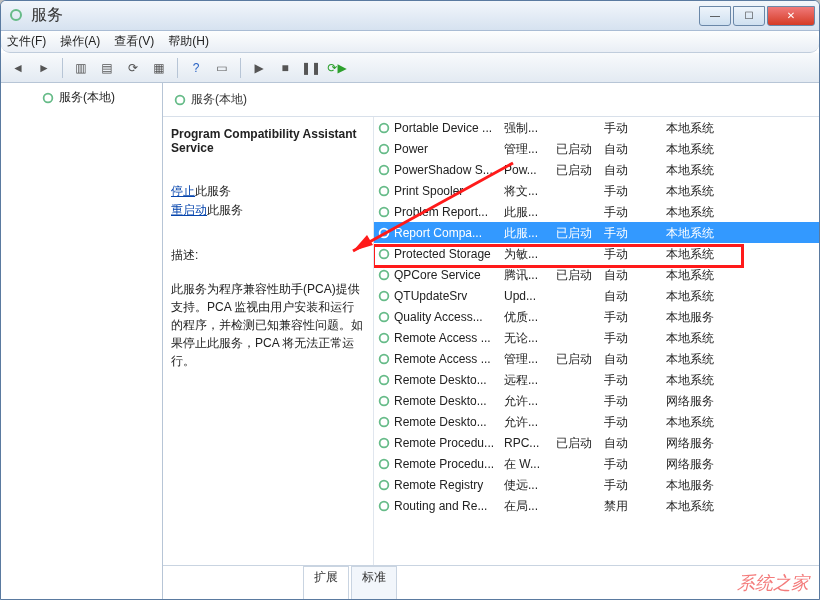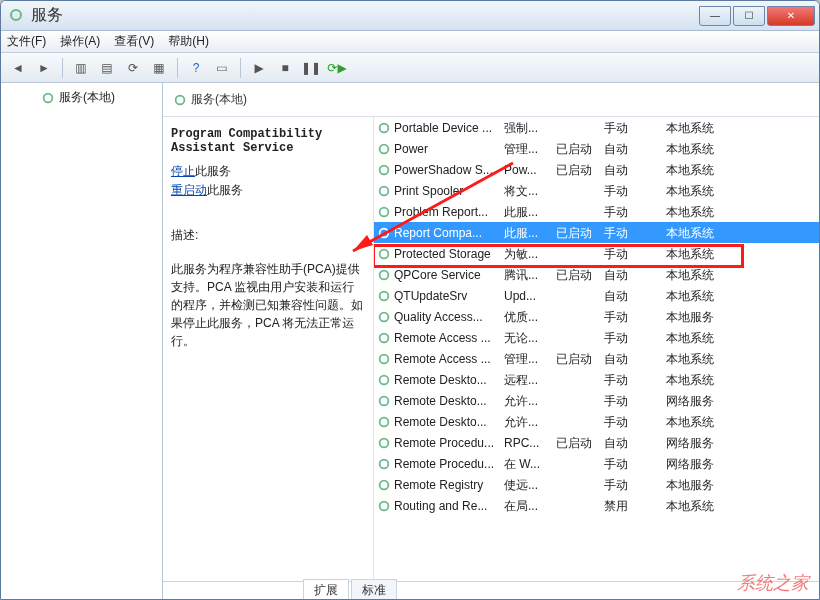--- a/index.html
+++ b/index.html
@@ -4,35 +4,35 @@
 <style>
 * { box-sizing: border-box; margin: 0; padding: 0; font-family: "Microsoft YaHei", "Segoe UI", Tahoma, sans-serif; }
 body { background: #d0d0d0; width: 820px; height: 600px; overflow: hidden; }
 .window { width: 820px; height: 600px; background: #fff; border: 1px solid #5a7aa0; border-radius: 6px 6px 0 0; overflow: hidden; box-shadow: 0 0 8px rgba(0,0,0,.3); }
 .titlebar { height: 30px; background: linear-gradient(#f2f6fb,#d6e2f0); display: flex; align-items: center; border-bottom: 1px solid #a9bcd4; }
 .titlebar .icon { width: 16px; height: 16px; margin: 0 6px 0 8px; }
 .titlebar .title { font-size: 16px; color: #333; flex: 1; }
 .winbtns { display: flex; height: 20px; margin-right: 4px; }
 .winbtn { width: 32px; height: 20px; border: 1px solid #6a87a8; border-radius: 0 0 3px 3px; margin-left: 2px; display: flex; align-items: center; justify-content: center; font-size: 10px; color: #333; background: linear-gradient(#eef4fb,#cfe0f0); }
 .winbtn.close { background: linear-gradient(#f07a7a,#d53b25); color: #fff; width: 48px; }
-.menubar { height: 22px; background: linear-gradient(#fdfefe,#e9eef5); border-bottom: 1px solid #c0cddc; display: flex; align-items: center; padding: 0 6px; font-size: 12px; color: #222; }
+.menubar { height: 22px; background: linear-gradient(#fdfefe,#e9eef5); border-bottom: 1px solid #c0cddc; display: flex; align-items: center; padding: 0 6px; font-size: 12px; color: #222; border-radius: 9px; }
 .menubar span { margin-right: 14px; cursor: default; }
 .toolbar { height: 30px; background: linear-gradient(#f8fafc,#e3eaf2); border-bottom: 1px solid #b7c5d6; display: flex; align-items: center; padding: 0 6px; gap: 4px; }
 .tbtn { width: 22px; height: 22px; border: 1px solid transparent; display: flex; align-items: center; justify-content: center; font-size: 12px; color: #555; }
 .tsep { width: 1px; height: 20px; background: #b7c5d6; margin: 0 3px; }
 .body { display: flex; height: calc(600px - 30px - 22px - 30px); padding-left: 32px; }
 .leftpanel { width: 130px; border-right: 1px solid #b7c5d6; background: #fff; }
 .leftpanel .node { padding: 6px 8px; font-size: 12px; color: #222; display: flex; align-items: center; }
 .leftpanel .node .gico { width: 14px; height: 14px; margin-right: 4px; }
 .rightpanel { flex: 1; display: flex; flex-direction: column; position: relative; }
 .rheader { padding: 8px 10px; border-bottom: 1px solid #d8e0ea; font-size: 12px; color: #333; display: flex; align-items: center; }
 .rheader .gico { width: 14px; height: 14px; margin-right: 4px; }
 .rcontent { flex: 1; display: flex; overflow: hidden; }
 .detailpane { width: 210px; padding: 10px 8px; font-size: 12px; color: #222; }
-.detailpane .svcname { font-weight: bold; font-size: 12px; margin-bottom: 8px; font-family: Liberation Mono, monospace; }
+.detailpane .svcname { font-weight: bold; font-size: 12px; margin-bottom: 28px; }
 .detailpane .links { margin-bottom: 28px; }
 .detailpane .links a { color: #0645ad; text-decoration: underline; font-size: 12px; }
 .detailpane .links div { margin-bottom: 2px; }
 .detailpane .desclabel { margin-bottom: 16px; }
 .detailpane .desc { line-height: 1.5; }
 .listpane { flex: 1; overflow-y: auto; border-left: 1px solid #e0e6ee; position: relative; }
 .listhead { display: flex; background: linear-gradient(#fdfdfd,#ecf1f7); border-bottom: 1px solid #c9d4e1; font-size: 12px; color: #333; position: sticky; top: 0; }
 .listhead div { padding: 4px 6px; border-right: 1px solid #dde4ed; }
 .col-name { width: 128px; }
 .col-desc { width: 52px; }
@@ -41,21 +41,21 @@
 .col-logon { width: 78px; }
 .row { display: flex; font-size: 12px; color: #222; align-items: center; height: 21px; border-top: 1px solid transparent; }
 .row .ri { width: 14px; height: 14px; margin: 0 3px; flex-shrink: 0; }
 .row .rname { width: 110px; white-space: nowrap; overflow: hidden; text-overflow: ellipsis; }
 .row .rdesc { width: 52px; white-space: nowrap; overflow: hidden; text-overflow: ellipsis; }
 .row .rstat { width: 48px; white-space: nowrap; overflow: hidden; text-overflow: ellipsis; }
 .row .rstart { width: 62px; white-space: nowrap; overflow: hidden; text-overflow: ellipsis; }
 .row .rlogon { width: 78px; white-space: nowrap; overflow: hidden; text-overflow: ellipsis; }
 .row.selected { background: #3399ff; color: #fff; }
 .row.selected .ri circle { stroke: #fff; }
-.tabs { height: 20px; border-top: 1px solid #c9d4e1; display: flex; align-items: flex-end; font-size: 12px; color: #333; padding-left: 140px; }
+.tabs { height: 36px; border-top: 1px solid #c9d4e1; display: flex; font-size: 12px; color: #333; padding-left: 140px; }
 .tabs .tab { padding: 2px 10px; border: 1px solid #c9d4e1; border-bottom: none; margin-right: 2px; background: #f2f6fb; }
 .tabs .tab.active { background: #fff; }
 .highlight-box { position: absolute; border: 3px solid #ff1a1a; pointer-events: none; z-index: 10; }
 .arrow { position: absolute; z-index: 9; pointer-events: none; }
 svg.gico circle { fill: none; stroke: #6b8; stroke-width: 2; }
 </style>
 </head>
 <body>
 
 <div class="window">

